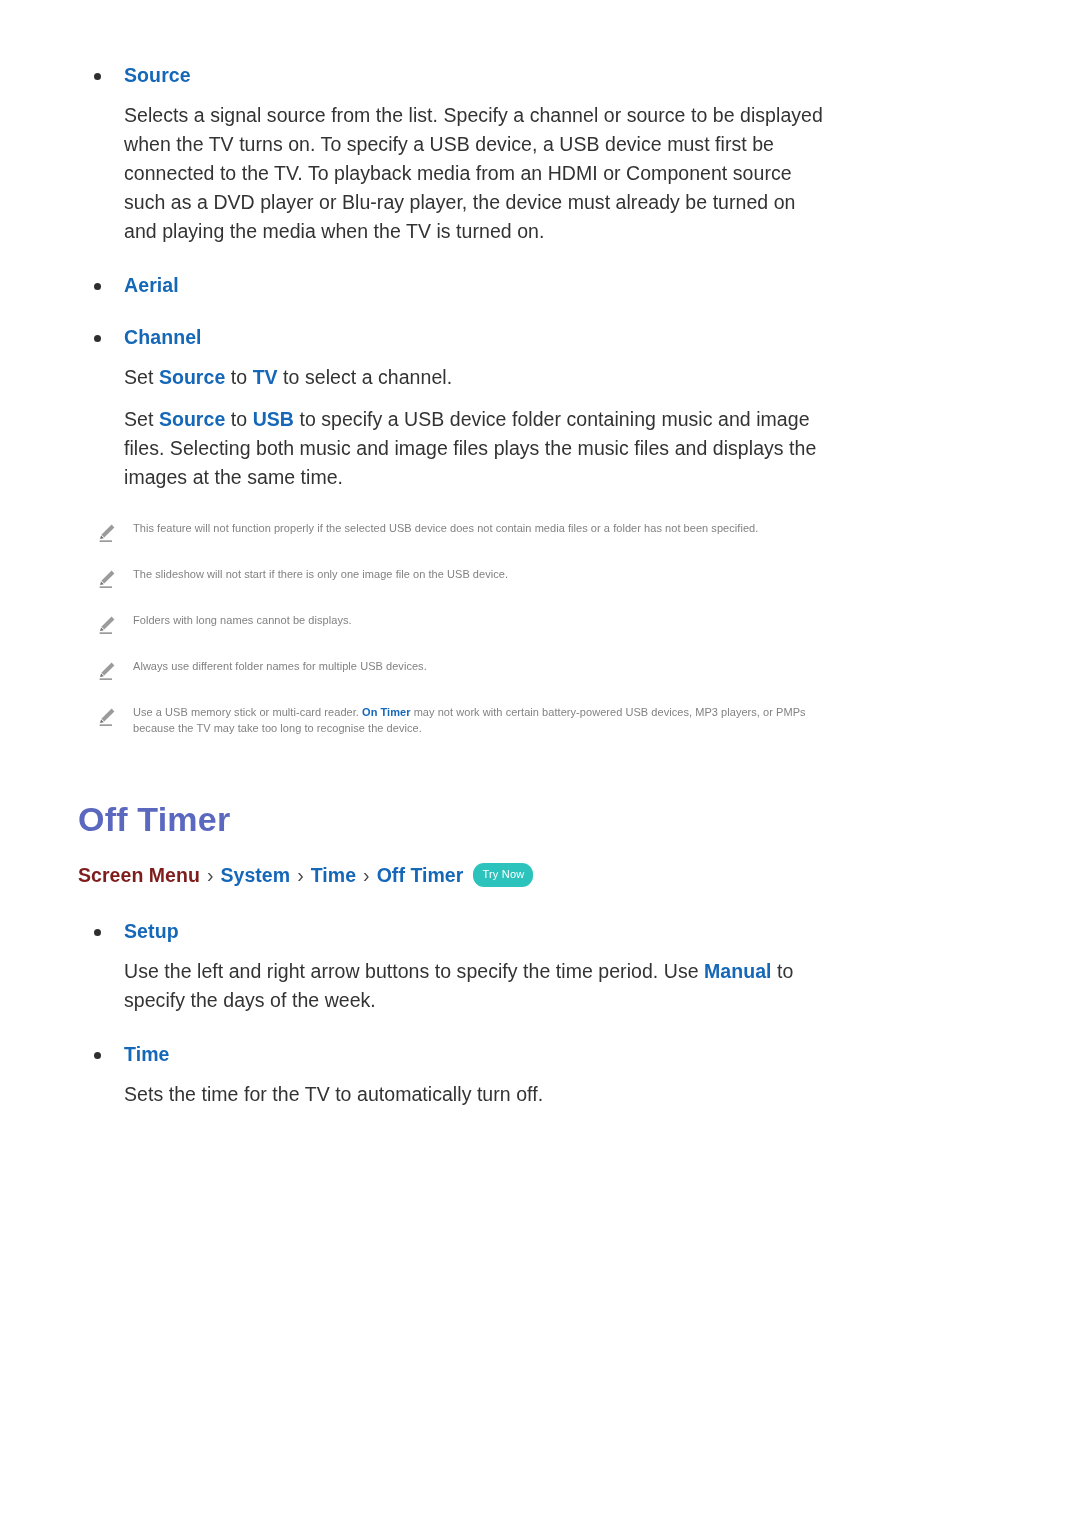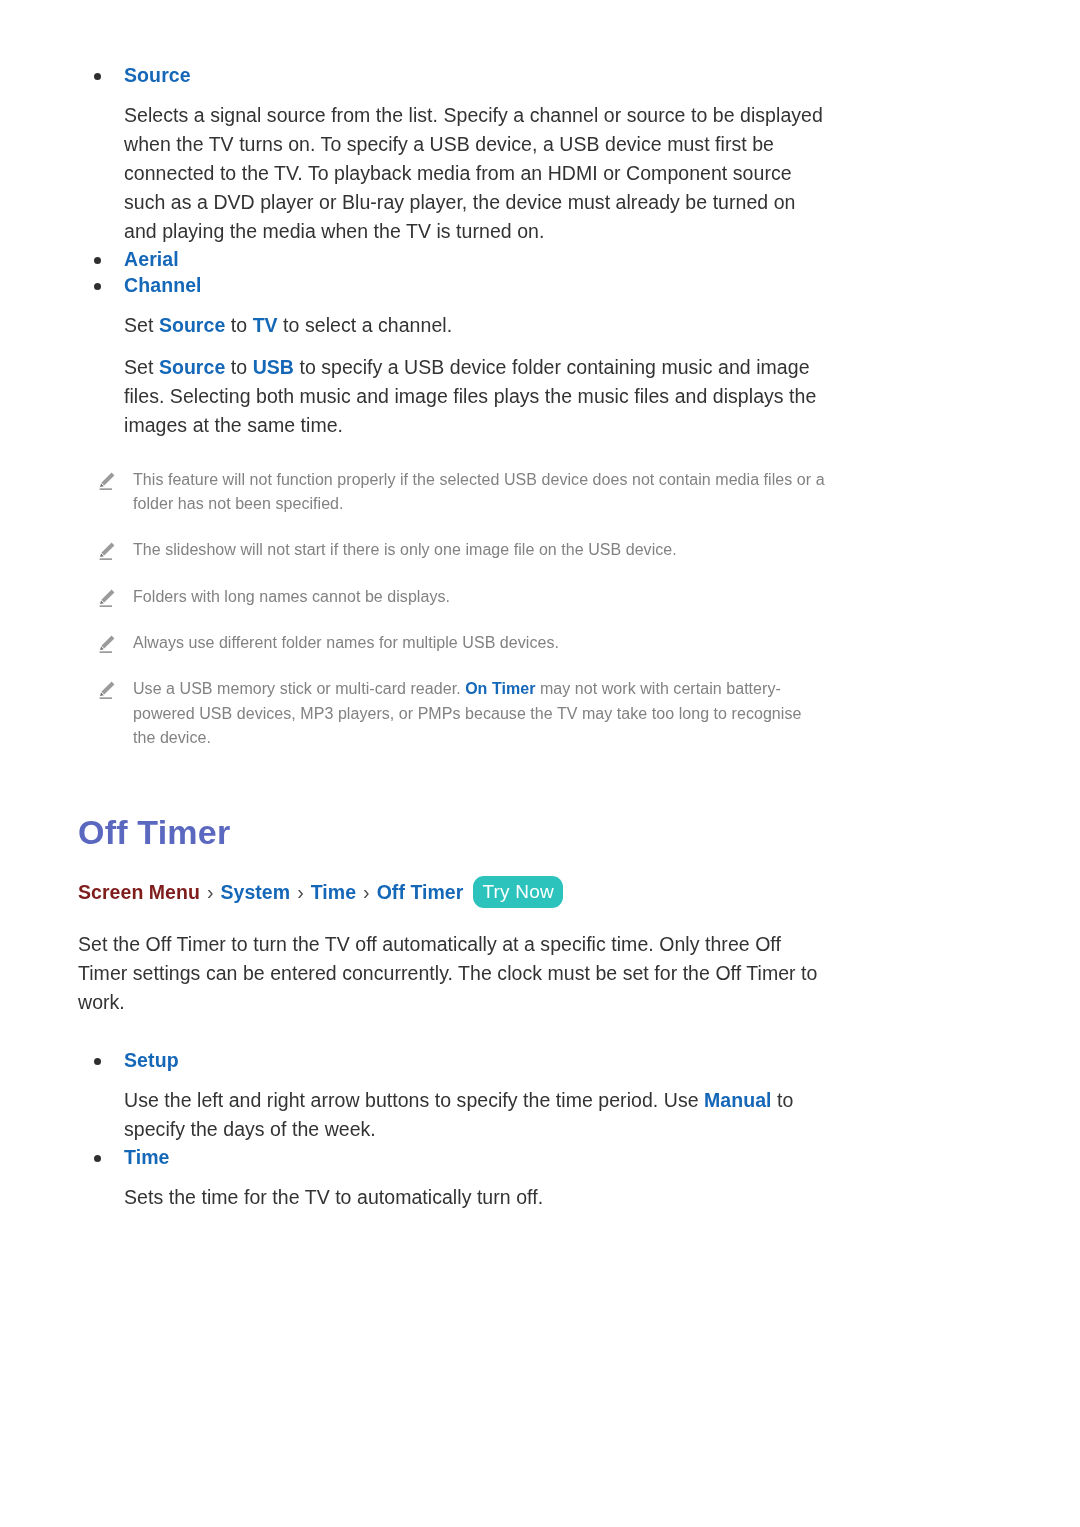--- a/index.html
+++ b/index.html
@@ -19,20 +19,21 @@
     position: relative;
     width: 904px;
     min-height: 1527px;
     padding: 62px 78px 40px 78px;
   }
 
   
   .bullet-row {
     position: relative;
     padding-left: 46px;
+    margin-top: 26px;
   }
   .bullet-row:first-child { margin-top: 0; }
   .bullet-dot {
     position: absolute;
     left: 16px;
     top: 11px;
     width: 7px;
     height: 7px;
     border-radius: 50%;
     background: #2f2f2f;
@@ -76,21 +77,21 @@
   }
   .note-row:first-child { margin-top: 0; }
   .note-icon {
     position: absolute;
     left: 18px;
     top: 2px;
     width: 22px;
     height: 22px;
   }
   .note-text {
-    font-size: 16px;
+    font-size: 11px;
     line-height: 1.52;
     color: #828282;
     letter-spacing: 0.05px;
     max-width: 870px;
   }
   .note-text .lnk { color: #1567b8; }
 
   
   .section-heading {
     margin-top: 62px;
@@ -118,21 +119,21 @@
   .breadcrumb .crumb-sep {
     color: #4a4a4a;
     font-weight: normal;
     padding: 0 7px;
   }
   .try-now {
     display: inline-block;
     margin-left: 10px;
     background: #2cc3bd;
     color: #ffffff;
-    font-size: 19px;
+    font-size: 11px;
     font-weight: normal;
     line-height: 1;
     padding: 6px 9px 7px 9px;
     border-radius: 11px;
     letter-spacing: 0.2px;
     position: relative;
     top: -1px;
   }
 
   .intro-para {
@@ -235,21 +236,20 @@
     <span class="crumb-root">Screen Menu</span>
     <span class="crumb-sep">›</span>
     <span class="crumb-link">System</span>
     <span class="crumb-sep">›</span>
     <span class="crumb-link">Time</span>
     <span class="crumb-sep">›</span>
     <span class="crumb-link">Off Timer</span>
     <span class="try-now">Try Now</span>
   </div>
 
-  <div class="intro-para">Set the Off Timer to turn the TV off automatically at a specific time. Only three Off Timer settings can be entered concurrently. The clock must be set for the Off Timer to work.</div>
 
   <div class="blk">
     <div class="bullet-row">
       <span class="bullet-dot"></span>
       <div class="bullet-label">Setup</div>
     </div>
     <div class="body-para"><span>Use the left and right arrow buttons to specify the time period. Use </span><span class="lnk">Manual</span><span> to specify the days of the week.</span></div>
   </div>
 
   <div class="bullet-row">

